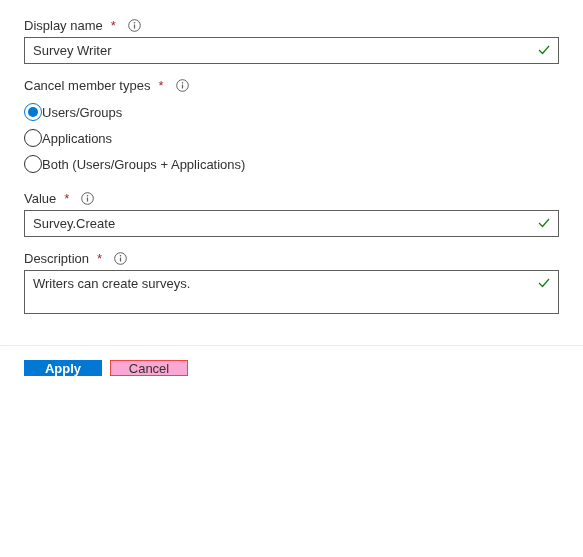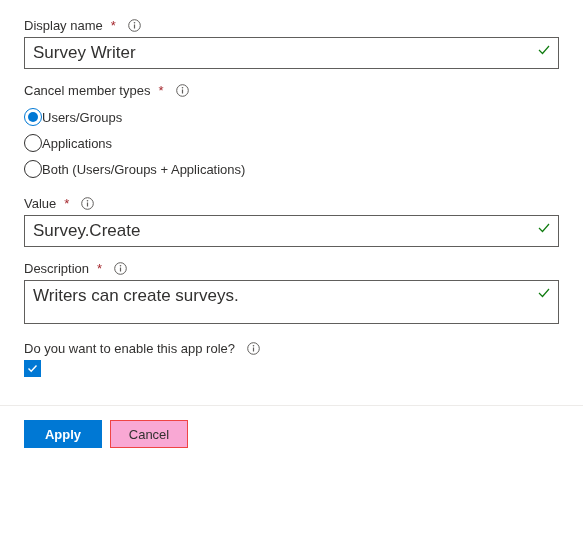--- a/index.html
+++ b/index.html
@@ -60,21 +60,21 @@
   }
   .info-icon svg { display:block; }
   .input-wrap {
     position: relative;
   }
   .text-input, .textarea {
     width: 100%;
     border: 1px solid #605e5c;
     padding: 5px 28px 5px 8px;
     font-family: inherit;
-    font-size: 17px;
+    font-size: 13px;
     color: #323130;
     outline: none;
     background: #fff;
   }
   .textarea {
     height: 44px;
     resize: none;
   }
   .check-mark {
     position: absolute;
@@ -131,21 +131,21 @@
     background: #edebe9;
     margin-top: 28px;
   }
   .footer {
     padding: 14px 24px;
     display: flex;
     gap: 8px;
   }
   .btn {
     min-width: 78px;
-    height: 28px;
+    height: 16px;
     padding: 0 16px;
     font-family: inherit;
     font-size: 13px;
     cursor: pointer;
     display: inline-flex;
     align-items: center;
     justify-content: center;
   }
   .btn-primary {
     background: #0078d4;
@@ -253,38 +253,19 @@
     <div class="input-wrap">
       <textarea class="textarea" style="">Writers can create surveys.</textarea>
       <span class="check-mark">
         <svg width="14" height="14" viewBox="0 0 14 14">
             <path d="M2 7 L5.5 10.5 L12 3" stroke="#107c10" stroke-width="1.2" fill="none"></path>
           </svg>
       </span>
     </div>
   </div>
 
-  <div class="field">
-    <div class="field-label">
-      <span>Do you want to enable this app role?</span>
-      <span class="info-icon">
-        <svg width="13" height="13" viewBox="0 0 13 13">
-            <circle cx="6.5" cy="6.5" r="5.8" stroke="#605e5c" stroke-width="1" fill="none"></circle>
-            <circle cx="6.5" cy="3.8" r="0.8" fill="#605e5c"></circle>
-            <rect x="5.9" y="5.5" width="1.2" height="4" fill="#605e5c"></rect>
-          </svg>
-      </span>
-    </div>
-    <div class="checkbox">
-      <span>
-        <svg width="13" height="13" viewBox="0 0 13 13">
-            <path d="M2.5 6.5 L5.2 9.2 L10.5 3.5" stroke="#fff" stroke-width="1.4" fill="none"></path>
-          </svg>
-      </span>
-    </div>
-  </div>
 </div>
 
 <div class="footer-sep"></div>
 <div class="footer">
   <div class="btn btn-primary">Apply</div>
   <div class="btn btn-default">Cancel</div>
 </div>
 
 </body></html>

